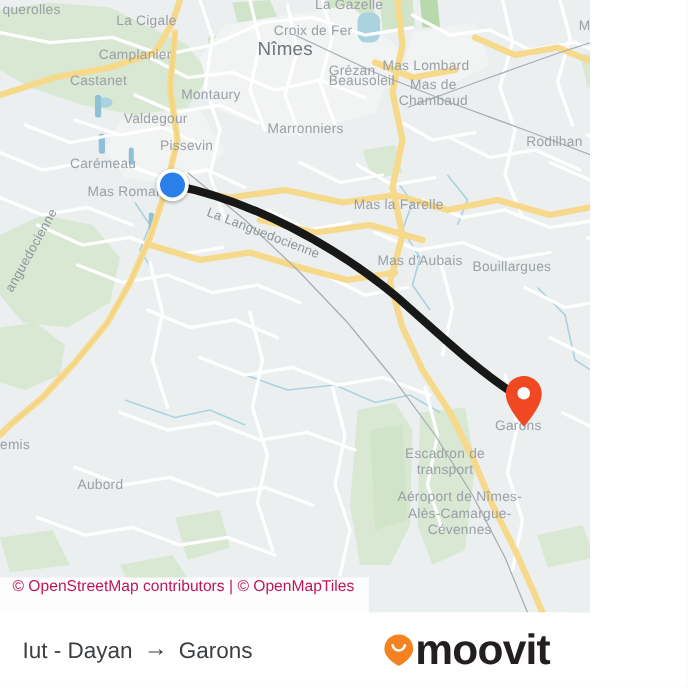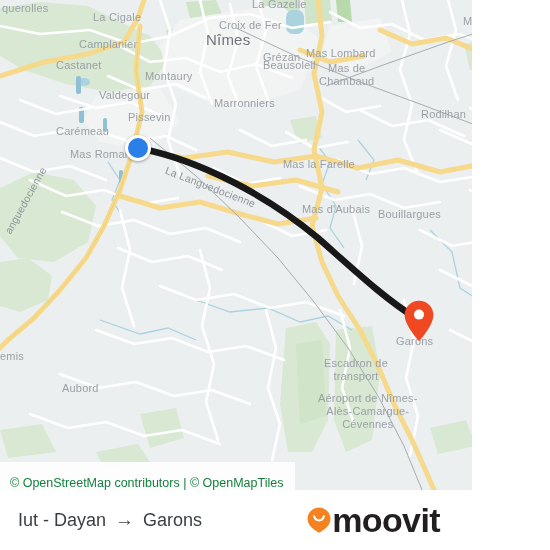--- a/index.html
+++ b/index.html
@@ -104,25 +104,25 @@
   }
 
   
   #attribution {
     position: absolute;
     left: 0;
     top: 462px;
     height: 28px;
     background: rgba(255,255,255,0.88);
     display: flex;
-    align-items: flex-end;
-    padding: 15px 12px 0 10px;
+    align-items: flex-start;
+    padding: 0 12px 0 10px;
     box-sizing: border-box;
     font-size: 12.5px;
-    color: #15803d;
+    color: #be185d;
     white-space: nowrap;
   }
 
   
   #footer {
     position: absolute;
     left: 0;
     top: 490px;
     width: 458px;
     height: 60px;

